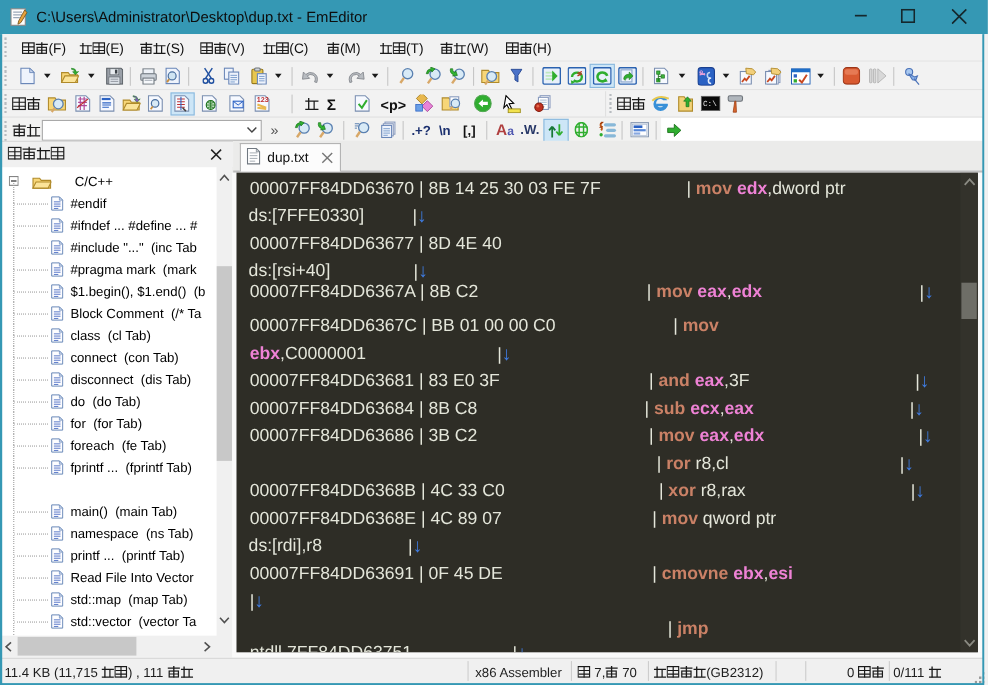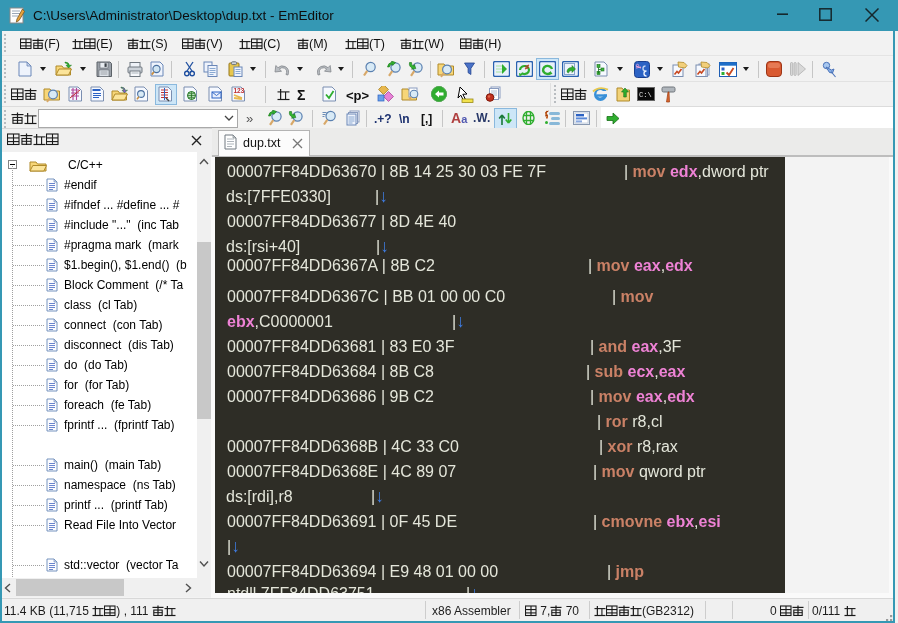--- a/index.html
+++ b/index.html
@@ -5,21 +5,21 @@
 html,body{width:898px;height:623px;overflow:hidden;background:#f3f3f3;
  font-family:"Liberation Sans",sans-serif;-webkit-font-smoothing:antialiased}
 #win{position:absolute;left:0;top:0;width:898px;height:623px}
 .abs{position:absolute}
 .sep1{position:absolute;width:1px;background:#c6c6c6}
 .grip{position:absolute;width:2px;background-image:repeating-linear-gradient(180deg,#b8bcc0 0 2px,transparent 2px 4px)}
 .drop{position:absolute;width:0;height:0;border-left:3.5px solid transparent;border-right:3.5px solid transparent;border-top:4px solid #1a1a1a}
 .mtxt{position:absolute;top:37px;font-size:12.5px;color:#111;white-space:nowrap}
 .sbtxt{position:absolute;top:604px;font-size:12px;color:#1d1d1d;white-space:nowrap}
 .sdiv{position:absolute;top:601px;height:18px;width:1px;background:#cdcdcd}
-#ed{position:absolute;left:215px;top:157px;width:570px;height:436px;background:#2e2d26;overflow:hidden}
+#ed{position:absolute;left:215px;top:157px;width:674px;height:436px;background:#2e2d26;overflow:hidden}
 .row{position:absolute;left:0;width:674px;height:25px;font-size:16px;line-height:25px;white-space:pre;color:#e4e6da}
 .row>span{position:absolute;top:0;white-space:pre}
 .k{color:#ca8166;font-weight:bold}
 .r{color:#ee82d5;font-weight:bold}
 .bl{color:#3f7de4;font-size:17.5px}
 .trow{position:absolute;left:0;width:196px;height:20px;font-size:12px;line-height:20px;color:#000;white-space:nowrap}
 
 </style></head><body>
 <div id="win">
 <div class="abs" style="left:0;top:0;width:898px;height:31px;background:#3598b4"></div>
@@ -698,20 +698,29 @@
       </div>
 <div class="trow" style="top:363px">
         <div class="abs" style="left:13px;top:10px;width:31px;height:1px;background-image:repeating-linear-gradient(90deg,#a0a0a0 0 1px,transparent 1px 2px)"></div>
         <svg style="position:absolute;left:46px;top:3px;" width="12" height="14" viewBox="0 0 12 14">
           <path d="M1 1 h7 l3 3 v9 h-10 z" fill="#fdfdff" stroke="#6888b8" stroke-width="0.9"></path>
           <path d="M8 1 l3 3 h-3 z" fill="#ccd8ec" stroke="#6888b8" stroke-width="0.6"></path>
           <path d="M3 5.5 h6 M3 7.5 h6 M3 9.5 h6 M3 11.5 h4" stroke="#5a78c8" stroke-width="0.9"></path>
         </svg>
         <span style="position:absolute;left:64px">Read File Into Vector</span>
       </div>
+<div class="trow" style="top:383px">
+        <div class="abs" style="left:13px;top:10px;width:31px;height:1px;background-image:repeating-linear-gradient(90deg,#a0a0a0 0 1px,transparent 1px 2px)"></div>
+        <svg style="position:absolute;left:46px;top:3px;" width="12" height="14" viewBox="0 0 12 14">
+          <path d="M1 1 h7 l3 3 v9 h-10 z" fill="#fdfdff" stroke="#6888b8" stroke-width="0.9"></path>
+          <path d="M8 1 l3 3 h-3 z" fill="#ccd8ec" stroke="#6888b8" stroke-width="0.6"></path>
+          <path d="M3 5.5 h6 M3 7.5 h6 M3 9.5 h6 M3 11.5 h4" stroke="#5a78c8" stroke-width="0.9"></path>
+        </svg>
+        <span style="position:absolute;left:64px">std::map&nbsp; (map Tab)</span>
+      </div>
 <div class="trow" style="top:403px">
         <div class="abs" style="left:13px;top:10px;width:31px;height:1px;background-image:repeating-linear-gradient(90deg,#a0a0a0 0 1px,transparent 1px 2px)"></div>
         <svg style="position:absolute;left:46px;top:3px;" width="12" height="14" viewBox="0 0 12 14">
           <path d="M1 1 h7 l3 3 v9 h-10 z" fill="#fdfdff" stroke="#6888b8" stroke-width="0.9"></path>
           <path d="M8 1 l3 3 h-3 z" fill="#ccd8ec" stroke="#6888b8" stroke-width="0.6"></path>
           <path d="M3 5.5 h6 M3 7.5 h6 M3 9.5 h6 M3 11.5 h4" stroke="#5a78c8" stroke-width="0.9"></path>
         </svg>
         <span style="position:absolute;left:64px">std::vector&nbsp; (vector Ta</span>
       </div>
 <div class="trow" style="top:423px">
@@ -752,28 +761,28 @@
 <div id="ed">
 <div class="row" style="top:2px"><span style="left:12px">00007FF84DD63670 | 8B 14 25 30 03 FE 7F</span><span style="left:409px">| <span class="k">mov</span> <span class="r">edx</span>,dword ptr</span></div>
 <div class="row" style="top:27px"><span style="left:11px">ds:[7FFE0330]</span><span style="left:160px">|<span class="bl">↓</span></span></div>
 <div class="row" style="top:52px"><span style="left:12px">00007FF84DD63677 | 8D 4E 40</span></div>
 <div class="row" style="top:77px"><span style="left:11px">ds:[rsi+40]</span><span style="left:161px">|<span class="bl">↓</span></span></div>
 <div class="row" style="top:96px"><span style="left:12px">00007FF84DD6367A | 8B C2</span><span style="left:373px">| <span class="k">mov</span> <span class="r">eax</span>,<span class="r">edx</span></span><span style="left:621px">|<span class="bl">↓</span></span></div>
 <div class="row" style="top:127px"><span style="left:12px">00007FF84DD6367C | BB 01 00 00 C0</span><span style="left:397px">| <span class="k">mov</span></span></div>
 <div class="row" style="top:152px"><span style="left:12px"><span class="r">ebx</span>,C0000001</span><span style="left:237px">|<span class="bl">↓</span></span></div>
 <div class="row" style="top:177px"><span style="left:12px">00007FF84DD63681 | 83 E0 3F</span><span style="left:375px">| <span class="k">and</span> <span class="r">eax</span>,3F</span><span style="left:617px">|<span class="bl">↓</span></span></div>
 <div class="row" style="top:202px"><span style="left:12px">00007FF84DD63684 | 8B C8</span><span style="left:371px">| <span class="k">sub</span> <span class="r">ecx</span>,<span class="r">eax</span></span><span style="left:612px">|<span class="bl">↓</span></span></div>
-<div class="row" style="top:227px"><span style="left:12px">00007FF84DD63686 | 9B C2</span><span style="left:375px">| <span class="k">mov</span> <span class="r">eax</span>,<span class="r">edx</span></span><span style="left:620px">|<span class="bl">↓</span></span></div>
+<div class="row" style="top:227px"><span style="left:12px">00007FF84DD63686 | 3B C2</span><span style="left:375px">| <span class="k">mov</span> <span class="r">eax</span>,<span class="r">edx</span></span><span style="left:620px">|<span class="bl">↓</span></span></div>
 <div class="row" style="top:252px"><span style="left:382px">| <span class="k">ror</span> r8,cl</span><span style="left:603px">|<span class="bl">↓</span></span></div>
 <div class="row" style="top:277px"><span style="left:12px">00007FF84DD6368B | 4C 33 C0</span><span style="left:384px">| <span class="k">xor</span> r8,rax</span><span style="left:613px">|<span class="bl">↓</span></span></div>
 <div class="row" style="top:302px"><span style="left:12px">00007FF84DD6368E | 4C 89 07</span><span style="left:378px">| <span class="k">mov</span> qword ptr</span></div>
 <div class="row" style="top:327px"><span style="left:11px">ds:[rdi],r8</span><span style="left:156px">|<span class="bl">↓</span></span></div>
 <div class="row" style="top:352px"><span style="left:12px">00007FF84DD63691 | 0F 45 DE</span><span style="left:378px">| <span class="k">cmovne</span> <span class="r">ebx</span>,<span class="r">esi</span></span></div>
 <div class="row" style="top:377px"><span style="left:12px">|<span class="bl">↓</span></span></div>
-<div class="row" style="top:402px"><span style="left:12px">00007FF84DD63694 | E9 48 01 00 00</span><span style="left:392px">| <span class="k">jmp</span></span></div>
+<div class="row" style="top:402px"><span style="left:392px">| <span class="k">jmp</span></span></div>
 <div class="row" style="top:424px"><span style="left:12px">ntdll.7FF84DD63751</span><span style="left:251px">|<span class="bl">↓</span></span></div>
 <div class="abs" style="left:658px;top:0;width:16px;height:436px;background:#33322b"></div>
 <svg style="position:absolute;left:661px;top:4px;" width="11" height="9" viewBox="0 0 11 9">
         <path d="M1 7 l4.5-5 4.5 5" fill="none" stroke="#8a8a82" stroke-width="1.6"></path>
       </svg>
 <svg style="position:absolute;left:661px;top:423px;" width="11" height="9" viewBox="0 0 11 9">
         <path d="M1 2 l4.5 5 4.5-5" fill="none" stroke="#8a8a82" stroke-width="1.6"></path>
       </svg>
 <div class="abs" style="left:659px;top:100px;width:14px;height:33px;background:#6e6e67"></div>
 </div>

